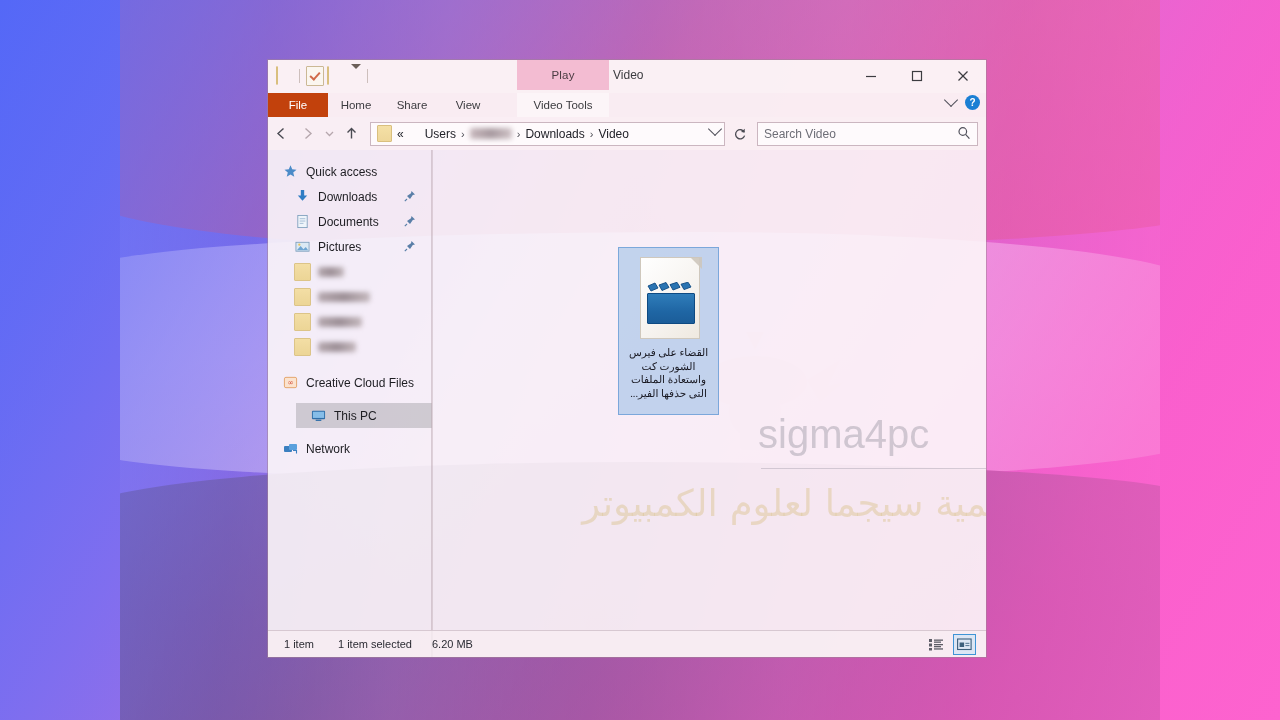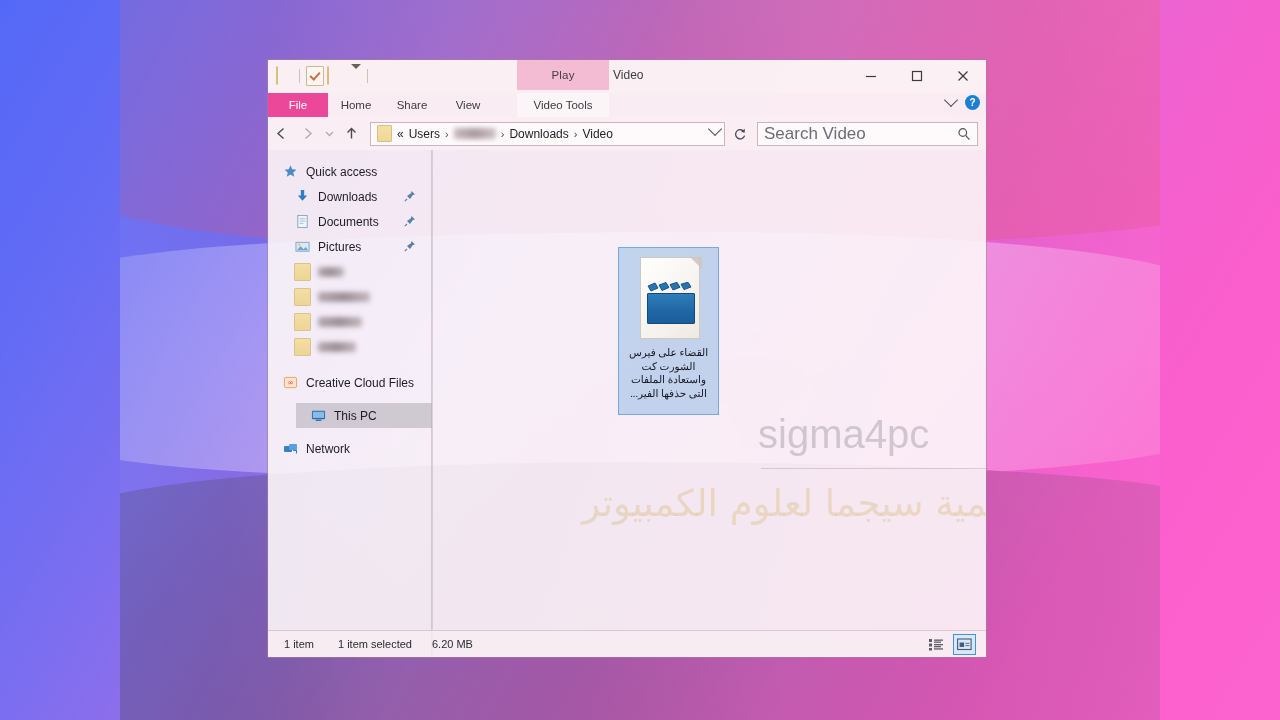--- a/index.html
+++ b/index.html
@@ -193,21 +193,21 @@
 
   
   .tabbar {
     position: relative;
     height: 24px;
     background: rgba(249,236,241,0.88);
   }
   .tab-file {
     position: absolute; left: 0; top: 0;
     width: 60px; height: 24px;
-    background: #ec4899;
+    background: #c2410c;
     color: #fff;
     font-size: 11.5px;
     display: flex; align-items: center; justify-content: center;
   }
   .tab {
     position: absolute; top: 0;
     height: 24px;
     font-size: 11.5px;
     color: #3b3b3f;
     display: flex; align-items: center; justify-content: center;
@@ -285,21 +285,21 @@
     position: absolute; right: 4px; top: 0;
     height: 20px; display: flex; align-items: center; gap: 9px;
   }
   .searchbox {
     width: 207px; height: 22px;
     margin-left: 4px; margin-right: 8px;
     background: rgba(255,253,254,0.80);
     border: 1px solid #cbb6c0;
     display: flex; align-items: center;
     padding: 0 6px;
-    font-size: 17px;
+    font-size: 12px;
     color: #6d6d76;
     position: relative;
   }
   .search-ico {
     position: absolute; right: 6px; top: 3px;
     color: #50505a;
   }
 
   
   .content {
@@ -575,21 +575,21 @@
       </div>
       <div class="nav-btn">
         <svg width="15" height="15" viewBox="0 0 15 15">
             <path d="M7.5 12.5 L7.5 2.5 M3.5 6.5 L7.5 2.5 L11.5 6.5" fill="none" stroke="currentColor" stroke-width="1.4"></path>
           </svg>
       </div>
 
       <div class="crumbs">
         <span class="crumb-folder"></span>
         <span>«</span>
-        <span style="margin-left:5px">Users</span>
+        <span style="margin-left:21px">Users</span>
         <span class="crumb-sep">›</span>
         <span class="crumb-blur"></span>
         <span class="crumb-sep">›</span>
         <span>Downloads</span>
         <span class="crumb-sep">›</span>
         <span>Video</span>
         <span class="crumb-right">
           <span class="chev-down" style="top:-4px"></span>
         </span>
       </div>

